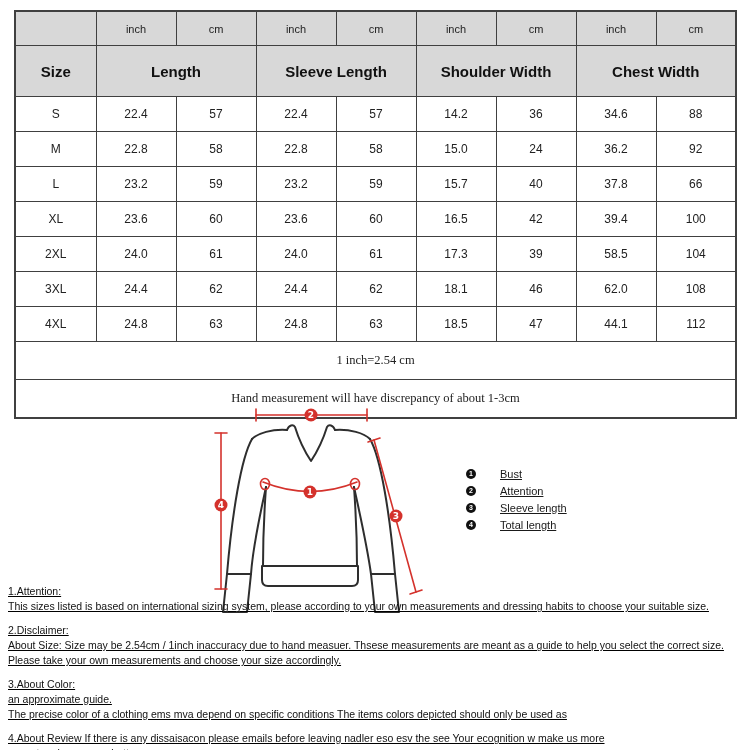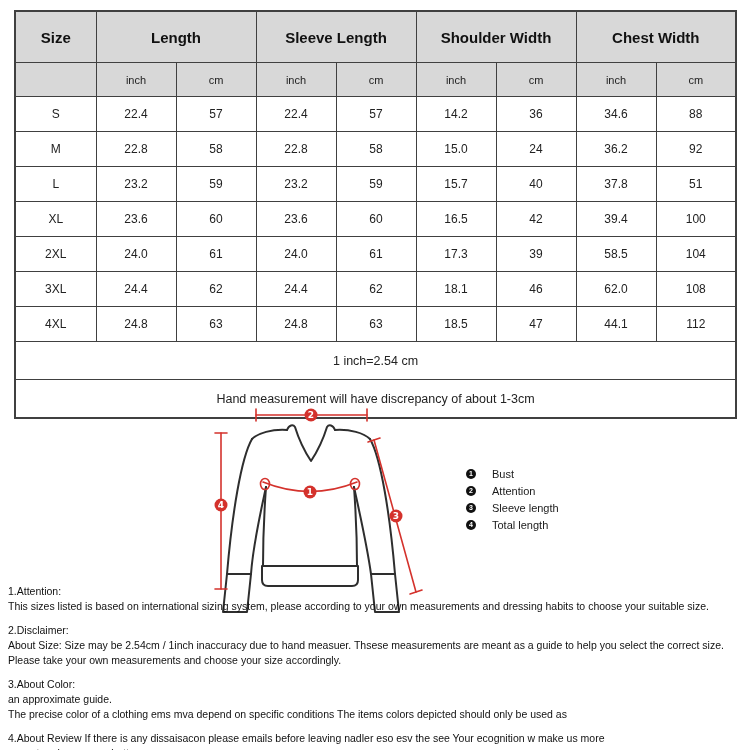--- a/index.html
+++ b/index.html
@@ -14,73 +14,73 @@
     border:2px solid #404040;
   }
   table.size-chart td,table.size-chart th{
     border:1px solid #404040;text-align:center;vertical-align:middle;
     padding:0;overflow:hidden;white-space:nowrap;
   }
   th.main-head{background:#d8d8d8;font-size:15px;font-weight:bold;height:50px;color:#111;}
   td.unit-head{background:#d8d8d8;font-size:11px;font-weight:normal;height:33px;color:#222;}
   td.data-cell{font-size:12px;height:34px;color:#222;background:#fff;}
   td.note-row{
-    font-family:Liberation Sans, sans-serif;font-size:12.5px;height:37px;
+    font-family:Liberation Serif, serif;font-size:12.5px;height:37px;
     background:#fff;color:#222;letter-spacing:0px;
   }
   
   .diagram-svg{position:absolute;left:150px;top:402px;}
   
   .legend{position:absolute;left:466px;top:465px;}
   .legend-item{display:flex;align-items:center;height:17px;}
   .legend-dot{
     width:10px;height:10px;border-radius:50%;background:#111;color:#fff;
     font-size:7px;font-weight:bold;line-height:10px;text-align:center;
     display:inline-block;flex:0 0 10px;
   }
-  .legend-label{font-size:11px;color:#1a1a1a;margin-left:16px;}
+  .legend-label{font-size:11px;color:#1a1a1a;margin-left:24px;text-decoration:underline;}
   
   .notes{position:absolute;left:8px;top:584px;width:740px;}
-  .note-block{margin:0 0 9px 0;}
+  .note-block{margin:0 0 9px 0;text-decoration:underline;}
   .note-heading{font-size:10.5px;line-height:15px;color:#111;white-space:nowrap;}
   .note-line{font-size:10.5px;line-height:15px;color:#111;white-space:nowrap;}
 </style>
 </head>
 <body>
 
 <table class="size-chart">
   <colgroup>
     <col style="width:81px">
       <col style="width:80px">
       <col style="width:80px">
     <col style="width:80px">
       <col style="width:80px">
       <col style="width:80px">
     <col style="width:80px">
       <col style="width:80px">
       <col style="width:80px">
   </colgroup>
   <tbody>
       <tr>
+    <td class="unit-head"></td>
+    <td class="unit-head">inch</td>
+    <td class="unit-head">cm</td>
+    <td class="unit-head">inch</td>
+    <td class="unit-head">cm</td>
+    <td class="unit-head">inch</td>
+    <td class="unit-head">cm</td>
+    <td class="unit-head">inch</td>
+    <td class="unit-head">cm</td>
+  </tr>
+  <tr>
     <th class="main-head">Size</th>
     <th class="main-head" colspan="2">Length</th>
     <th class="main-head" colspan="2">Sleeve Length</th>
     <th class="main-head" colspan="2">Shoulder Width</th>
     <th class="main-head" colspan="2">Chest Width</th>
-  </tr>
-  <tr>
-    <td class="unit-head"></td>
-    <td class="unit-head">inch</td>
-    <td class="unit-head">cm</td>
-    <td class="unit-head">inch</td>
-    <td class="unit-head">cm</td>
-    <td class="unit-head">inch</td>
-    <td class="unit-head">cm</td>
-    <td class="unit-head">inch</td>
-    <td class="unit-head">cm</td>
   </tr>
   <tr>
     <td class="data-cell">S</td>
     <td class="data-cell">22.4</td>
     <td class="data-cell">57</td>
     <td class="data-cell">22.4</td>
     <td class="data-cell">57</td>
     <td class="data-cell">14.2</td>
     <td class="data-cell">36</td>
     <td class="data-cell">34.6</td>
@@ -99,21 +99,21 @@
   </tr>
   <tr>
     <td class="data-cell">L</td>
     <td class="data-cell">23.2</td>
     <td class="data-cell">59</td>
     <td class="data-cell">23.2</td>
     <td class="data-cell">59</td>
     <td class="data-cell">15.7</td>
     <td class="data-cell">40</td>
     <td class="data-cell">37.8</td>
-    <td class="data-cell">51</td>
+    <td class="data-cell">66</td>
   </tr>
   <tr>
     <td class="data-cell">XL</td>
     <td class="data-cell">23.6</td>
     <td class="data-cell">60</td>
     <td class="data-cell">23.6</td>
     <td class="data-cell">60</td>
     <td class="data-cell">16.5</td>
     <td class="data-cell">42</td>
     <td class="data-cell">39.4</td>

